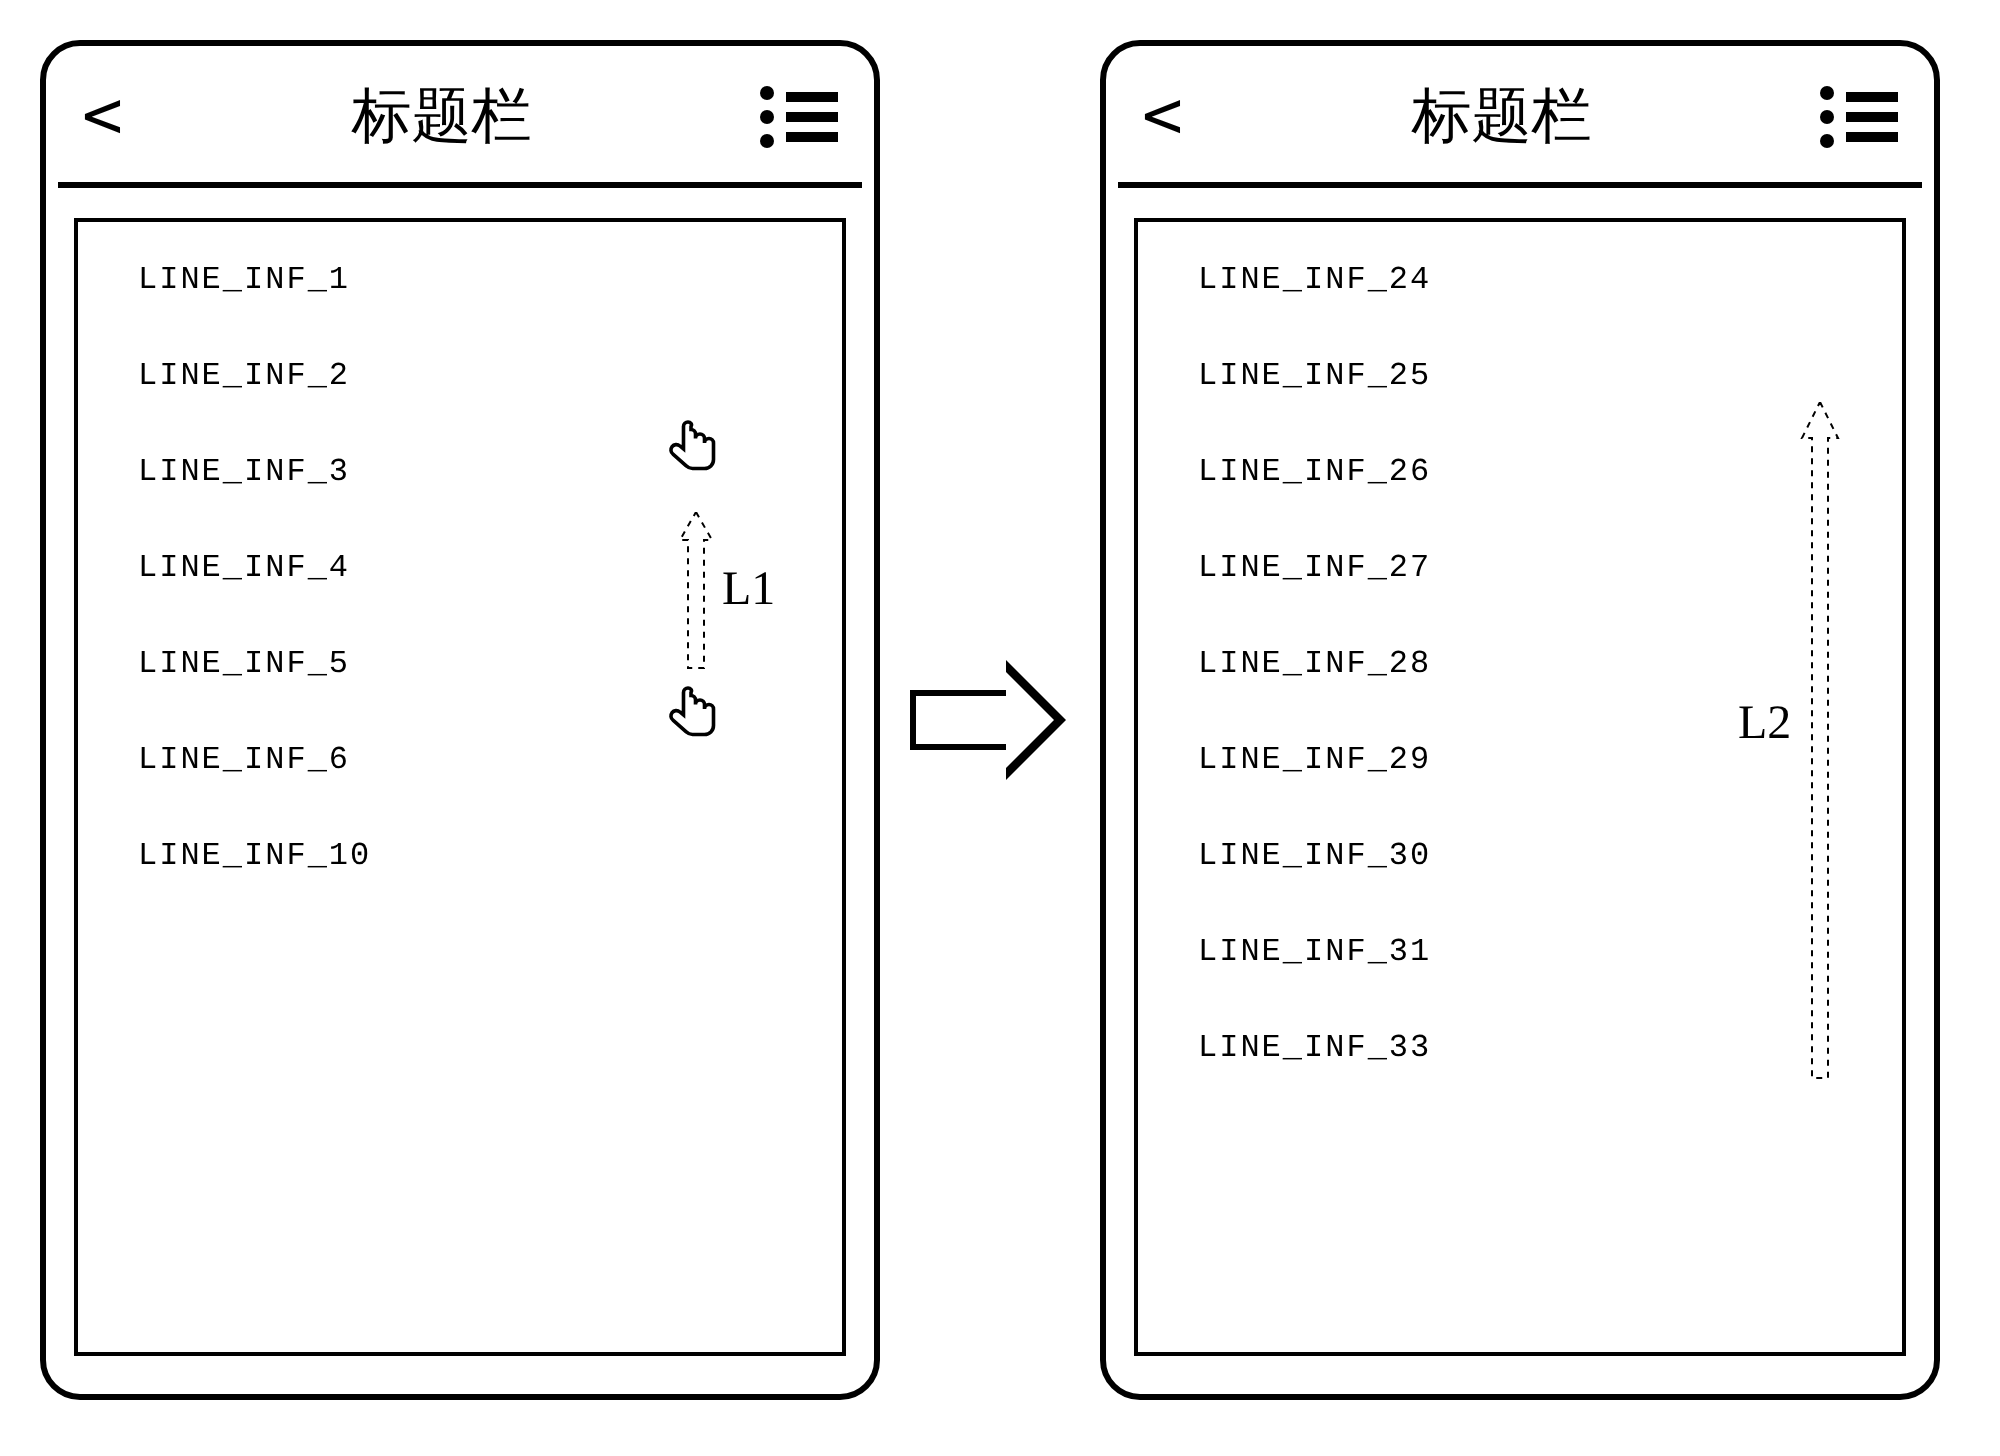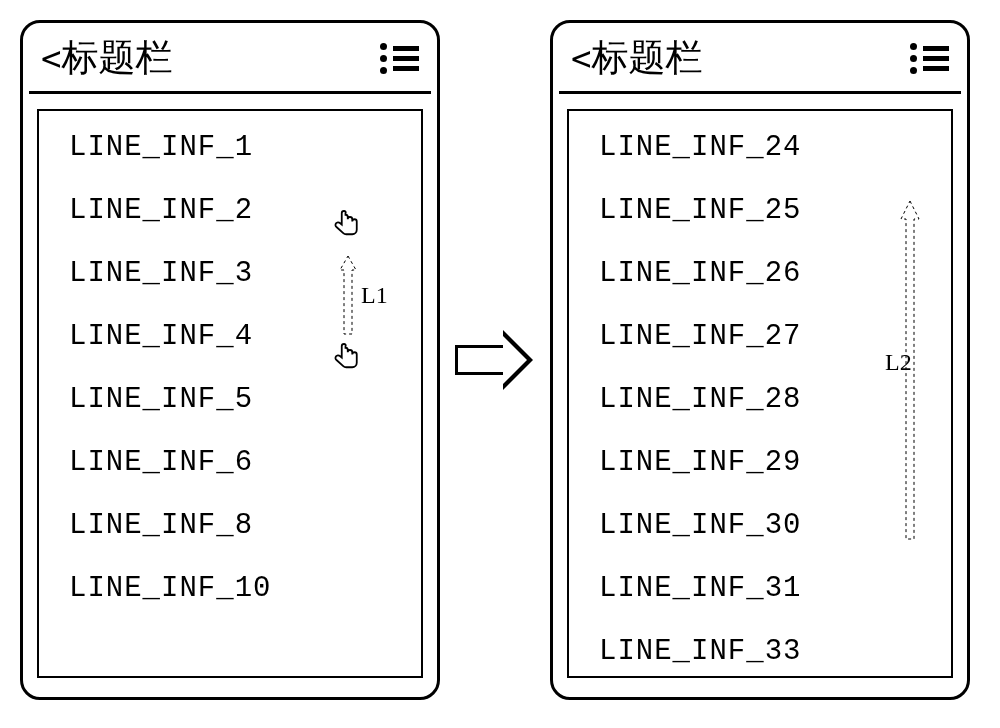--- a/index.html
+++ b/index.html
@@ -28,22 +28,23 @@
     padding: 4px 12px 8px 12px;
     border-bottom: 3px solid #000;
     height: 50px;
   }
   .back-chevron {
     font-size: 34px;
     font-family: monospace;
     line-height: 1;
   }
   .title {
-    font-size: 37px;
+    font-size: 30px;
     font-family: "SimSun", "STSong", serif;
+    text-align: center;
     flex: 1;
   }
   .menu-icon {
     display: flex;
     gap: 6px;
     align-items: center;
   }
   .menu-dots {
     display: flex;
     flex-direction: column;
@@ -72,21 +73,21 @@
     position: relative;
   }
   .inner-box {
     border: 2px solid #000;
     height: 100%;
     box-sizing: border-box;
     padding: 20px 10px 10px 30px;
     position: relative;
   }
   .list-item {
-    font-size: 29px;
+    font-size: 16px;
     font-family: "Courier New", monospace;
     margin-bottom: 30px;
     letter-spacing: 1px;
   }
   .label-L {
     position: absolute;
     font-size: 24px;
     font-family: "Times New Roman", serif;
   }
   .transition-arrow {
@@ -165,21 +166,20 @@
     </div>
   </div>
   <div class="content">
     <div class="inner-box">
       <div class="list-item">LINE_INF_1</div>
       <div class="list-item">LINE_INF_2</div>
       <div class="list-item">LINE_INF_3</div>
       <div class="list-item">LINE_INF_4</div>
       <div class="list-item">LINE_INF_5</div>
       <div class="list-item">LINE_INF_6</div>
-      <div class="list-item">LINE_INF_8</div>
       <div class="list-item">LINE_INF_10</div>
 
       <svg class="pointer-svg" style="left:290px; top:95px" viewBox="0 0 24 24">
         <path fill="#fff" stroke="#000" stroke-width="1.2" d="M10 2c-.8 0-1.5.7-1.5 1.5V11l-1.2-1c-.8-.7-2-.6-2.6.2-.6.8-.5 1.9.3 2.5l4.5 4c.5.5 1.2.8 2 .8h4c1.7 0 3-1.3 3-3V9c0-.8-.7-1.5-1.5-1.5S15.5 8.2 15.5 9V7.5c0-.8-.7-1.5-1.5-1.5s-1.5.7-1.5 1.5V6c0-.8-.7-1.5-1.5-1.5V3.5C11.5 2.7 10.8 2 10 2z"></path>
       </svg>
 
       <svg class="arrow-outline" style="left:299px; top:145px; width:20px; height:80px">
         <polygon points="10,0 18,14 14,14 14,78 6,78 6,14 2,14" fill="none" stroke="#000" stroke-width="1" stroke-dasharray="3,3"></polygon>
       </svg>
       <span class="label-L" style="left:322px; top:171px">L1</span>
@@ -222,16 +222,16 @@
       <div class="list-item">LINE_INF_27</div>
       <div class="list-item">LINE_INF_28</div>
       <div class="list-item">LINE_INF_29</div>
       <div class="list-item">LINE_INF_30</div>
       <div class="list-item">LINE_INF_31</div>
       <div class="list-item">LINE_INF_33</div>
 
       <svg class="arrow-outline" style="left:330px; top:90px; width:22px; height:340px">
         <polygon points="11,0 20,18 15,18 15,338 7,338 7,18 2,18" fill="none" stroke="#000" stroke-width="1" stroke-dasharray="3,3"></polygon>
       </svg>
-      <span class="label-L" style="left:316px; top:238px">L2</span>
+      <span class="label-L" style="left:300px; top:238px">L2</span>
     </div>
   </div>
 </div>
 
 </body></html>

